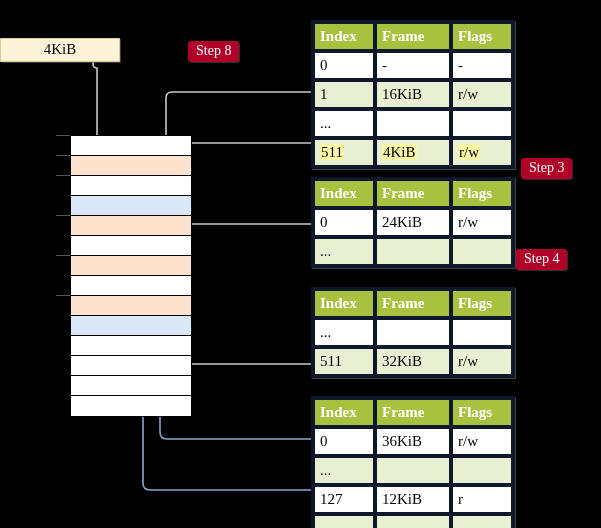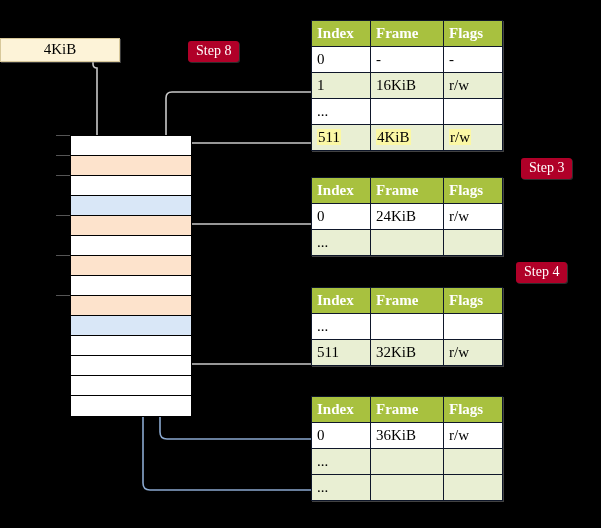--- a/index.html
+++ b/index.html
@@ -3,21 +3,21 @@
 <meta charset="utf-8">
 <style>
   html,body{margin:0;padding:0;background:#000;}
   body{width:601px;height:528px;overflow:hidden;position:relative;
        font-family:"Liberation Serif","DejaVu Serif",serif;}
   #stage{position:absolute;inset:0;width:601px;height:528px;}
 
   
   .ptable{position:absolute;border-collapse:collapse;background:#fff;
           border:1px solid #9aa86a;box-shadow:1px 1px 0 rgba(120,120,120,.55);}
-  .ptable td,.ptable th{border:1px solid #0f172a;height:25px;padding:0 5px;
+  .ptable td,.ptable th{border:4px solid #0f172a;height:25px;padding:0 5px;
           font-size:15px;line-height:25px;color:#000;text-align:left;
           font-family:"Liberation Serif","DejaVu Serif",serif;white-space:nowrap;}
   .ptable th{background:#a8c13f;color:#fff;font-weight:bold;font-size:15px;}
   .ptable td.c0{width:48px}
   .ptable td.c1{width:62px}
   .ptable td.c2{width:48px}
   .ptable th.c0{width:48px}
   .ptable th.c1{width:62px}
   .ptable th.c2{width:48px}
   tr.alt td{background:#e9efd3;}
@@ -87,21 +87,21 @@
   <div class="reqbox" style="left:0px;top:38px;width:118px;height:22px;">
     <span>4KiB</span>
   </div>
 
   <div class="badge" style="left:188px;top:41px;">
     <span>Step 8</span>
   </div>
   <div class="badge" style="left:521px;top:158px;text-align:right;">
     <span>Step 3</span>
   </div>
-  <div class="badge" style="left:516px;top:262px;text-align:right;">
+  <div class="badge" style="left:516px;top:249px;text-align:right;">
     <span>Step 4</span>
   </div>
 
   <div id="mem">
       <div class="mrow white" style="top: 0px;"></div>
       <div class="mrow peach" style="top: 20px;"></div>
       <div class="mrow white" style="top: 40px;"></div>
       <div class="mrow blue" style="top: 60px;"></div>
       <div class="mrow peach" style="top: 80px;"></div>
       <div class="mrow white" style="top: 100px;"></div>
@@ -215,20 +215,25 @@
           <tr class="plain">
             <td class="c0">0</td>
             <td class="c1">36KiB</td>
             <td class="c2">r/w</td>
           </tr>
           <tr class="alt">
             <td class="c0">...</td>
             <td class="c1"></td>
             <td class="c2"></td>
           </tr>
+          <tr class="plain">
+            <td class="c0">127</td>
+            <td class="c1">12KiB</td>
+            <td class="c2">r</td>
+          </tr>
           <tr class="alt">
             <td class="c0">...</td>
             <td class="c1"></td>
             <td class="c2"></td>
           </tr>
         </tbody>
       </table>
     </div>
 
 </div>

